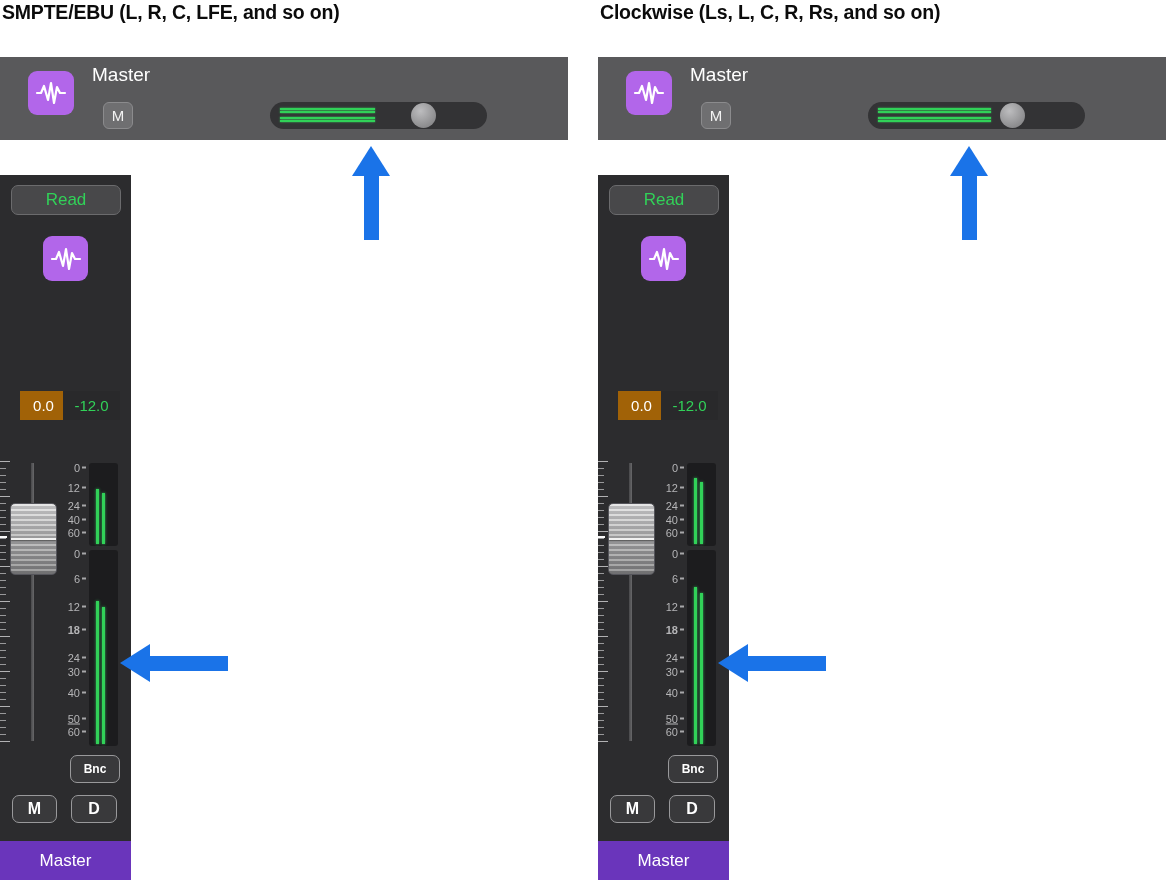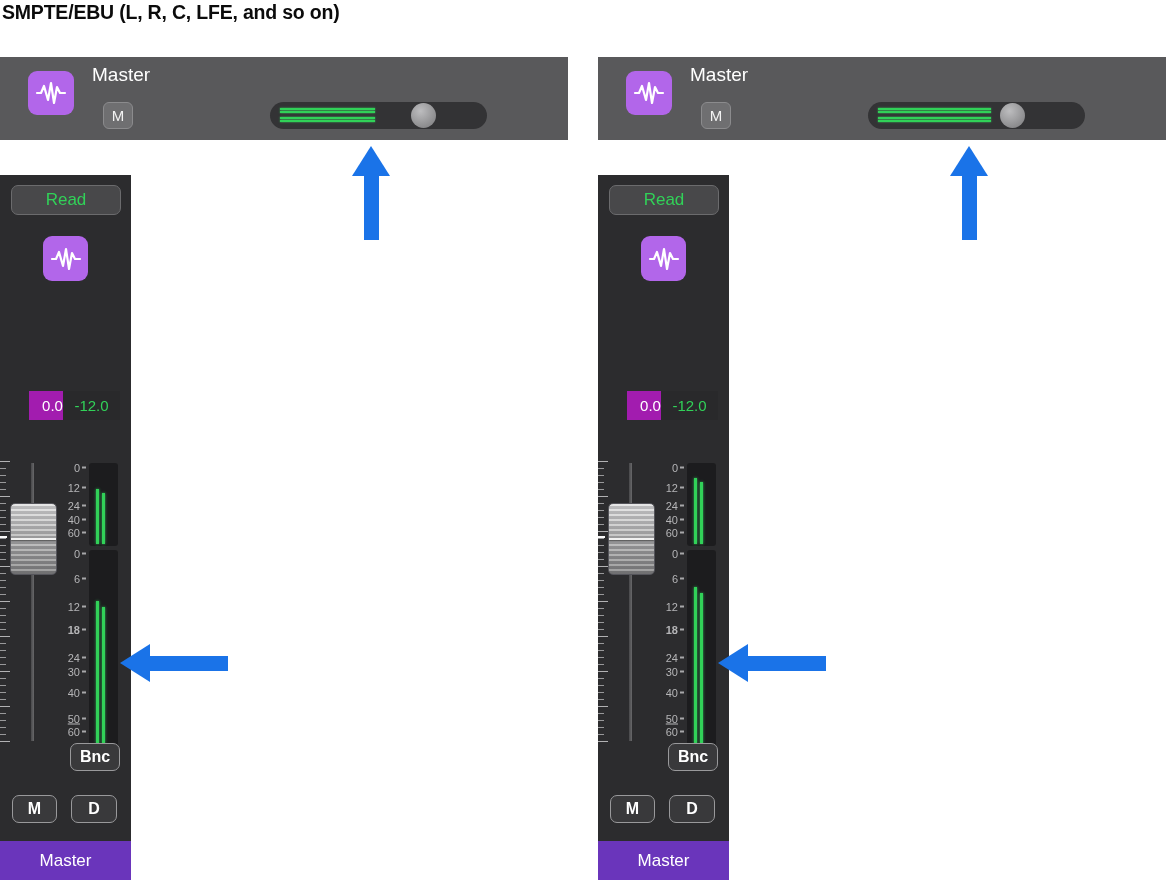--- a/index.html
+++ b/index.html
@@ -40,21 +40,21 @@
                     border-right:30px solid var(--arrow-blue);}
   .arrow-left .shaft{width:78px;height:15px;background:var(--arrow-blue);}
 
   
   .strip{position:absolute;left:0;top:175px;width:131px;height:705px;background:var(--strip-gray);}
   .read-btn{position:absolute;left:11px;top:10px;width:110px;height:30px;border-radius:7px;
             background:#48484a;border:1px solid #6b6b6d;color:var(--meter-green);font-size:17px;
             display:flex;align-items:center;justify-content:center;font-family:inherit;padding:0;}
   .val-box{position:absolute;top:216px;height:29px;display:flex;align-items:center;justify-content:center;
            font-size:15px;}
-  .gain-box{left:29px;width:47px;background:#a21caf;color:#fff;}
+  .gain-box{left:20px;width:47px;background:#a16207;color:#fff;}
   .peak-box{left:63px;width:57px;background:#29292b;color:var(--meter-green);}
 
   .ruler-minor{position:absolute;left:0;top:286px;width:6px;height:285px;
           background:repeating-linear-gradient(to bottom,#98989a 0 1px,transparent 1px 7px);}
   .ruler-major{position:absolute;left:0;top:286px;width:10px;height:285px;
           background:repeating-linear-gradient(to bottom,#b2b2b4 0 1px,transparent 1px 35px);}
   .fader-track{position:absolute;left:31px;top:288px;width:3px;height:278px;
           background:linear-gradient(to right,#48484a,#68686a);}
   .fader-cap{position:absolute;left:10px;top:328px;width:45px;height:70px;border-radius:5px;
           border:1px solid #55555b;
@@ -83,21 +83,21 @@
   .meter{position:absolute;left:89px;width:29px;background:#1c1c1e;border-radius:3px;}
   .meter-top{top:288px;height:83px;}
   .meter-main{top:375px;height:196px;}
   .mbar{position:absolute;bottom:2px;width:3px;height:var(--v,50%);background:var(--meter-green);
         box-shadow:0 0 3px rgba(64,255,120,.65);}
   .mbar.b1{left:7px;} .mbar.b2{left:13px;}
 
   .small-btn{position:absolute;border-radius:7px;background:#39393b;border:1.5px solid #99999b;
         color:#fff;display:flex;align-items:center;justify-content:center;font-family:inherit;
         font-weight:bold;padding:0;}
-  .bnc-btn{left:70px;top:568px;width:50px;height:28px;font-size:16px;}
+  .bnc-btn{left:70px;top:580px;width:50px;height:28px;font-size:12px;}
   .mute-btn2{left:12px;top:620px;width:45px;height:28px;font-size:16px;}
   .dim-btn{left:71px;top:620px;width:46px;height:28px;font-size:16px;}
 
   .strip-name{position:absolute;left:0;top:666px;width:131px;height:39px;background:var(--master-purple);
         color:#fff;font-size:17px;display:flex;align-items:center;justify-content:center;}
 </style>
 </head>
 <body>
 
 <div class="canvas">
@@ -177,20 +177,21 @@
       <div class="strip-name">Master</div>
     </div>
 
     <div class="arrow-left">
       <div class="head"></div>
       <div class="shaft"></div>
     </div>
   </section>
 
   <section class="panel p1">
+    <h2 class="title">Clockwise (Ls, L, C, R, Rs, and so on)</h2>
 
     <div class="track-header">
       <div class="hdr-icon">
         <svg width="32" height="24" viewBox="0 0 32 24">
           <path d="M2 12 H6 L9 5 L13 19 L16 2 L19 22 L22 6 L25 12 H30" fill="none" stroke="#fff" stroke-width="2.2" stroke-linecap="round" stroke-linejoin="round"></path>
         </svg>
       </div>
       <div class="hdr-name">Master</div>
       <button class="hdr-mute">M</button>
       <div class="pan-pill">

